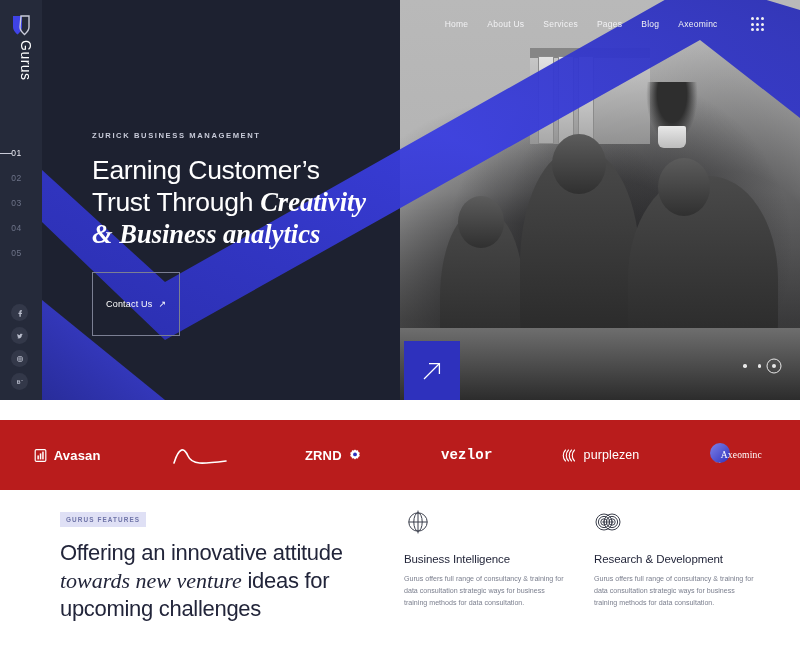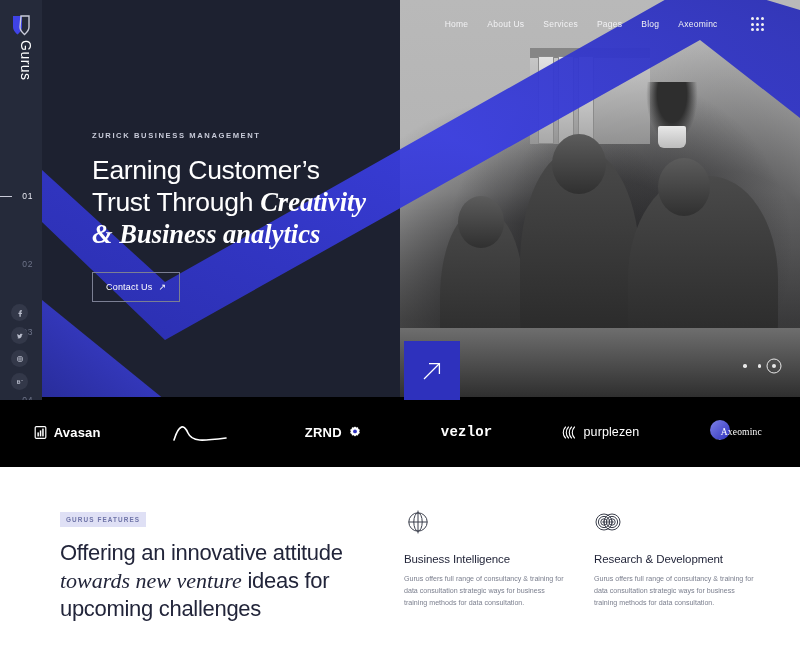--- a/index.html
+++ b/index.html
@@ -59,22 +59,22 @@
   .logo-wrap { position:absolute; left:11px; top:14px; width:22px; }
   .logo-shield { width:20px; height:22px; }
   .logo-text {
     position:absolute; left:-1px; top:26px; width:24px;
     writing-mode:vertical-rl; text-orientation:mixed;
     color:#fff; font-size:14px; letter-spacing:.5px; font-weight:400;
   }
   .slides { position:absolute; left:0; top:140px; width:42px; }
   .slide-item {
     position:relative; height:25px; display:flex; align-items:center;
-    justify-content:flex-end; padding-right:9px;
-    color:#6e7489; font-size:8.5px; letter-spacing:.6px;margin-top:43px;
+    justify-content:center; padding-right:9px;
+    color:#6e7489; font-size:8.5px; letter-spacing:.6px;
   }
   .slide-item.active { color:#e9eaf2; }
   .slide-item.active:before {
     content:""; position:absolute; left:-2px; top:50%; width:14px; height:1px; background:#c9cbd8;
   }
   .socials { position:absolute; left:11px; top:304px; width:20px; }
   .soc {
     width:17px; height:17px; border-radius:50%; background:#333849;
     display:flex; align-items:center; justify-content:center; margin-bottom:6px;
     color:#b9bdcc;
@@ -92,41 +92,41 @@
   .grid-icon i { width:3px; height:3px; background:#f2f2f4; border-radius:50%; display:block; }
 
   
   .hero-copy { position:absolute; left:92px; top:131px; width:300px; z-index:5; }
   .eyebrow { color:#c7cad8; font-size:7.6px; letter-spacing:1.6px; font-weight:700; }
   .h1 { margin-top:14px; color:#ffffff; font-size:26.5px; line-height:32px; font-weight:400; letter-spacing:-.3px; }
   .h1 .it { font-family:"Liberation Serif", serif; font-style:italic; font-weight:700; letter-spacing:0; }
   .btn-contact {
     margin-top:22px; display:inline-flex; align-items:center; gap:6px;
     border:1px solid #7b7f93; color:#fff; font-size:9px; letter-spacing:.2px;
-    padding:9px 13px; background:transparent; cursor:pointer;
+    padding:26px 13px; background:transparent; cursor:pointer;
   }
 
   
   .arrow-badge {
     position:absolute; left:404px; top:341px; width:56px; height:59px;
     background:#2e31bd; z-index:6; display:flex; align-items:center; justify-content:center;
   }
   
   .dots { position:absolute; right:24px; top:364px; display:flex; align-items:center; gap:11px; z-index:7; }
   .dot { width:3.4px; height:3.4px; border-radius:50%; background:#e8e8e8; }
   .dot.active { width:4px; height:4px; box-shadow:0 0 0 4px rgba(255,255,255,0); position:relative; }
   .dot.active:after {
     content:""; position:absolute; left:50%; top:50%; width:13px; height:13px;
     transform:translate(-50%,-50%); border:1px solid #e8e8e8; border-radius:50%;
   }
 
   
   .brands {
-    position:absolute; left:0; top:397px; width:800px; height:70px;
-    background:#000000; display:flex; align-items:center; z-index:4;
+    position:absolute; left:0; top:420px; width:800px; height:70px;
+    background:#b91c1c; display:flex; align-items:center; z-index:4;justify-content:flex-end;
   }
   .brand {
     flex:1; display:flex; align-items:center; justify-content:center; gap:6px;
     color:#fff;
   }
   .brand-name { font-size:13px; font-weight:700; letter-spacing:.2px; }
   .brand-name.serif { font-family:Liberation Mono, monospace; font-weight:700; font-size:14px; }
   .brand-name.thin { font-weight:400; font-size:12.5px; letter-spacing:.1px; }
   .brand-name.small { font-size:9.5px; font-weight:400; font-family:"Liberation Serif", serif; }
 

